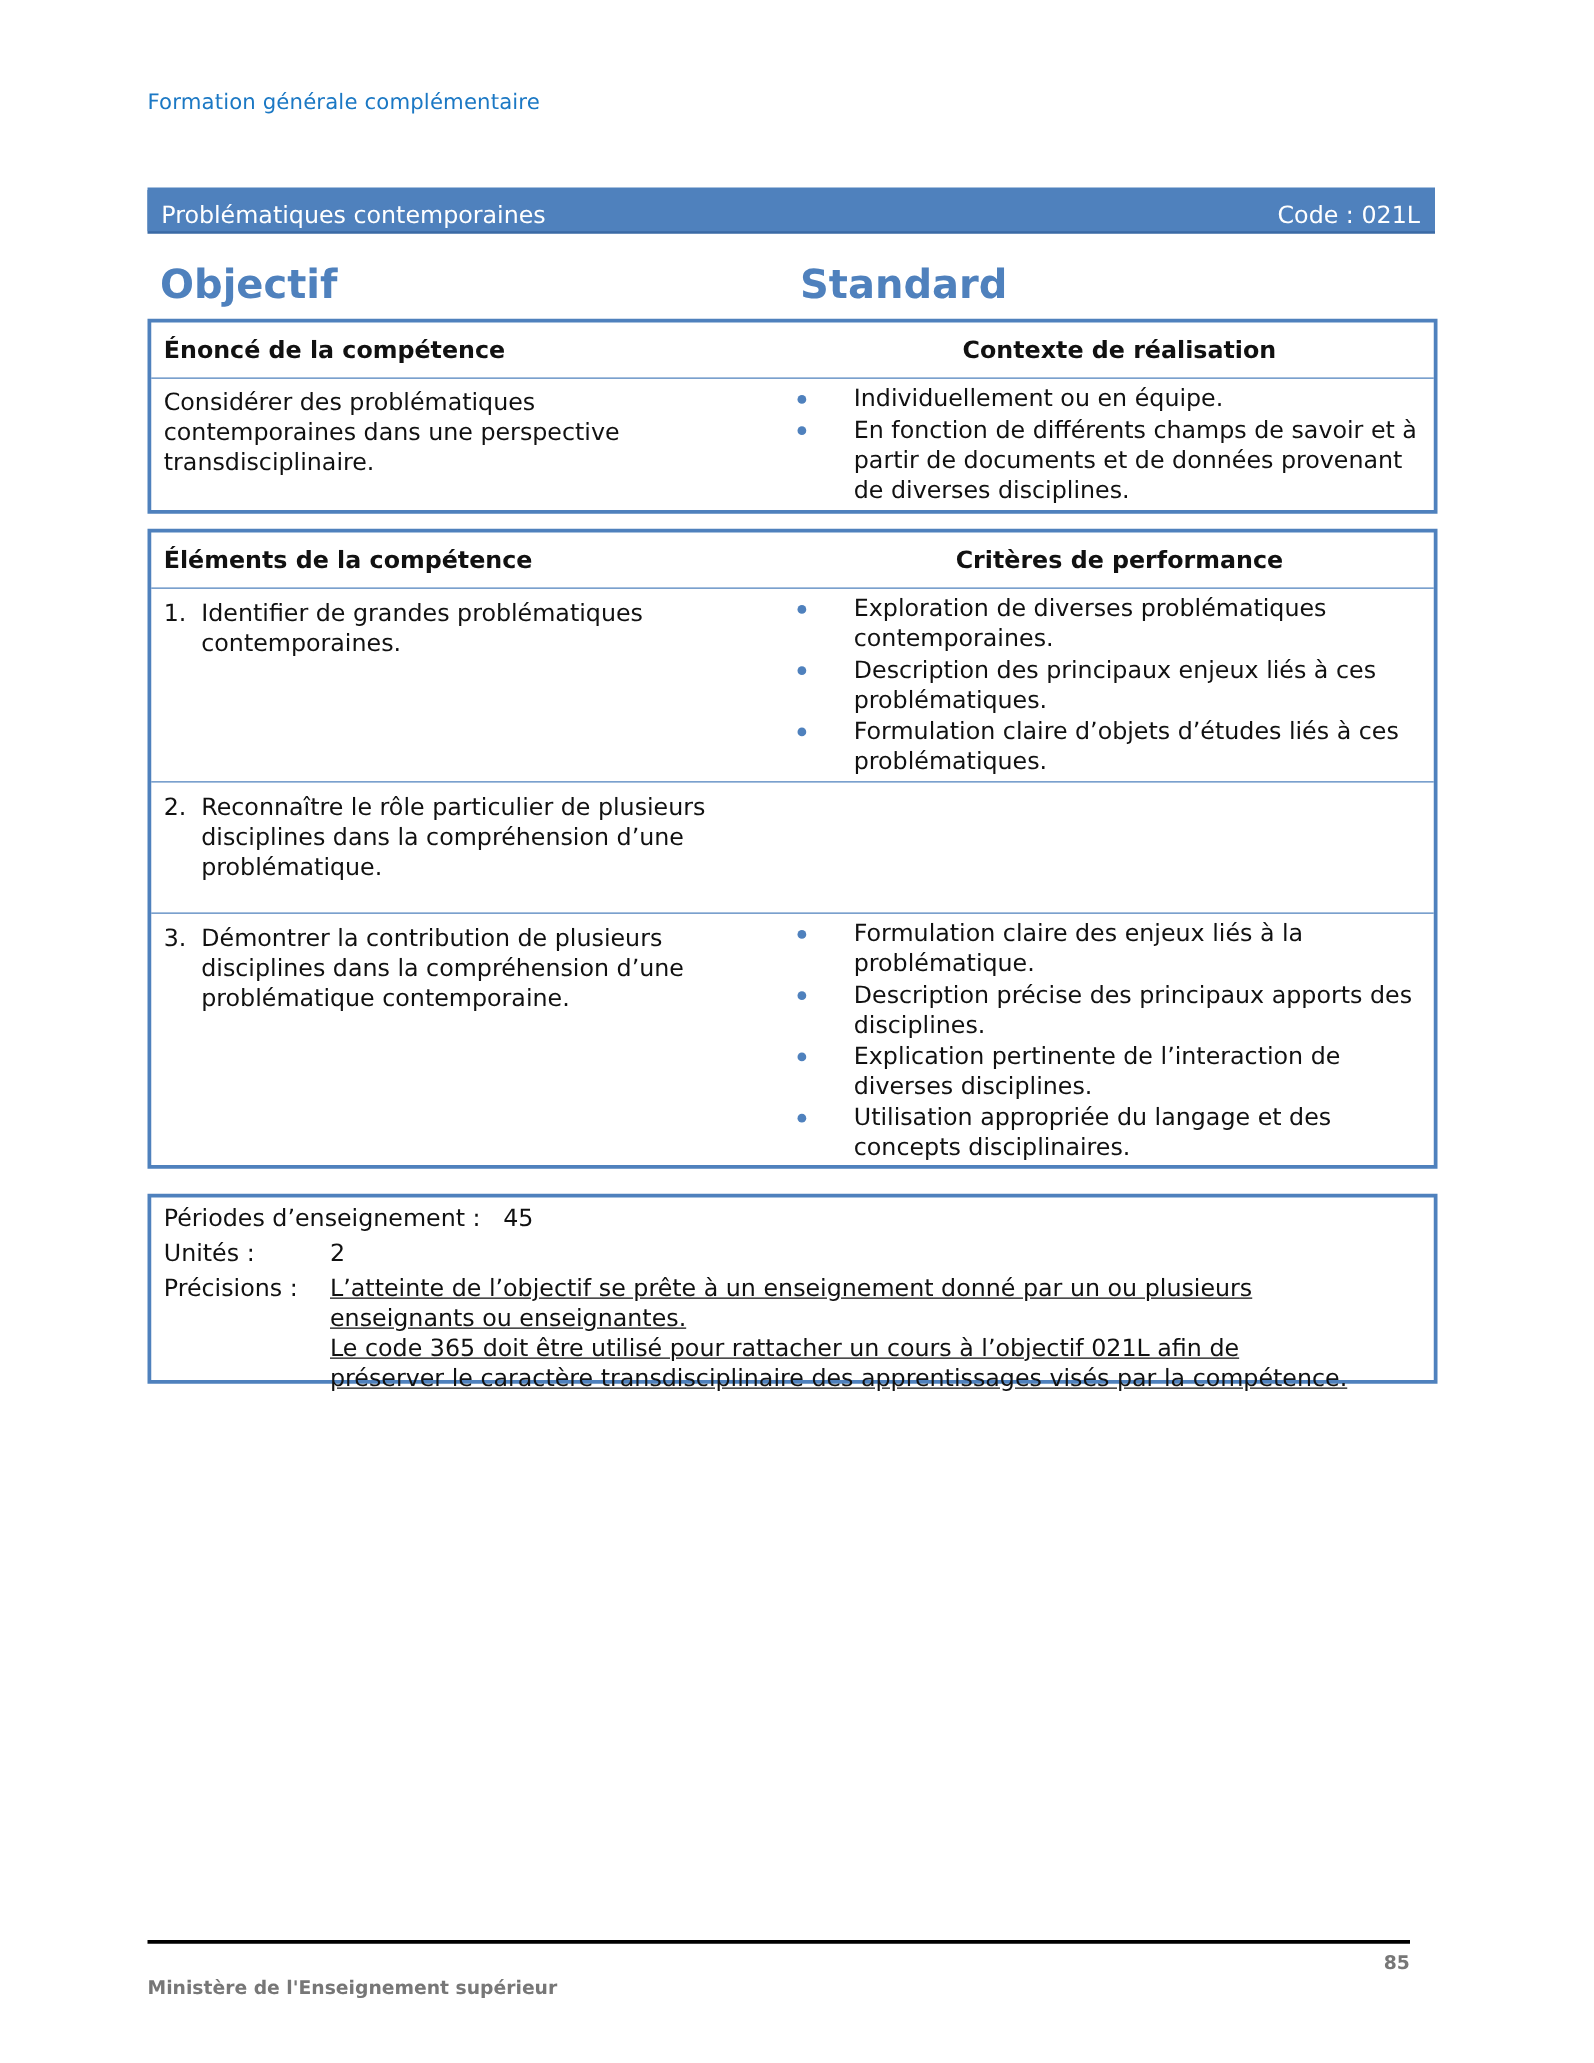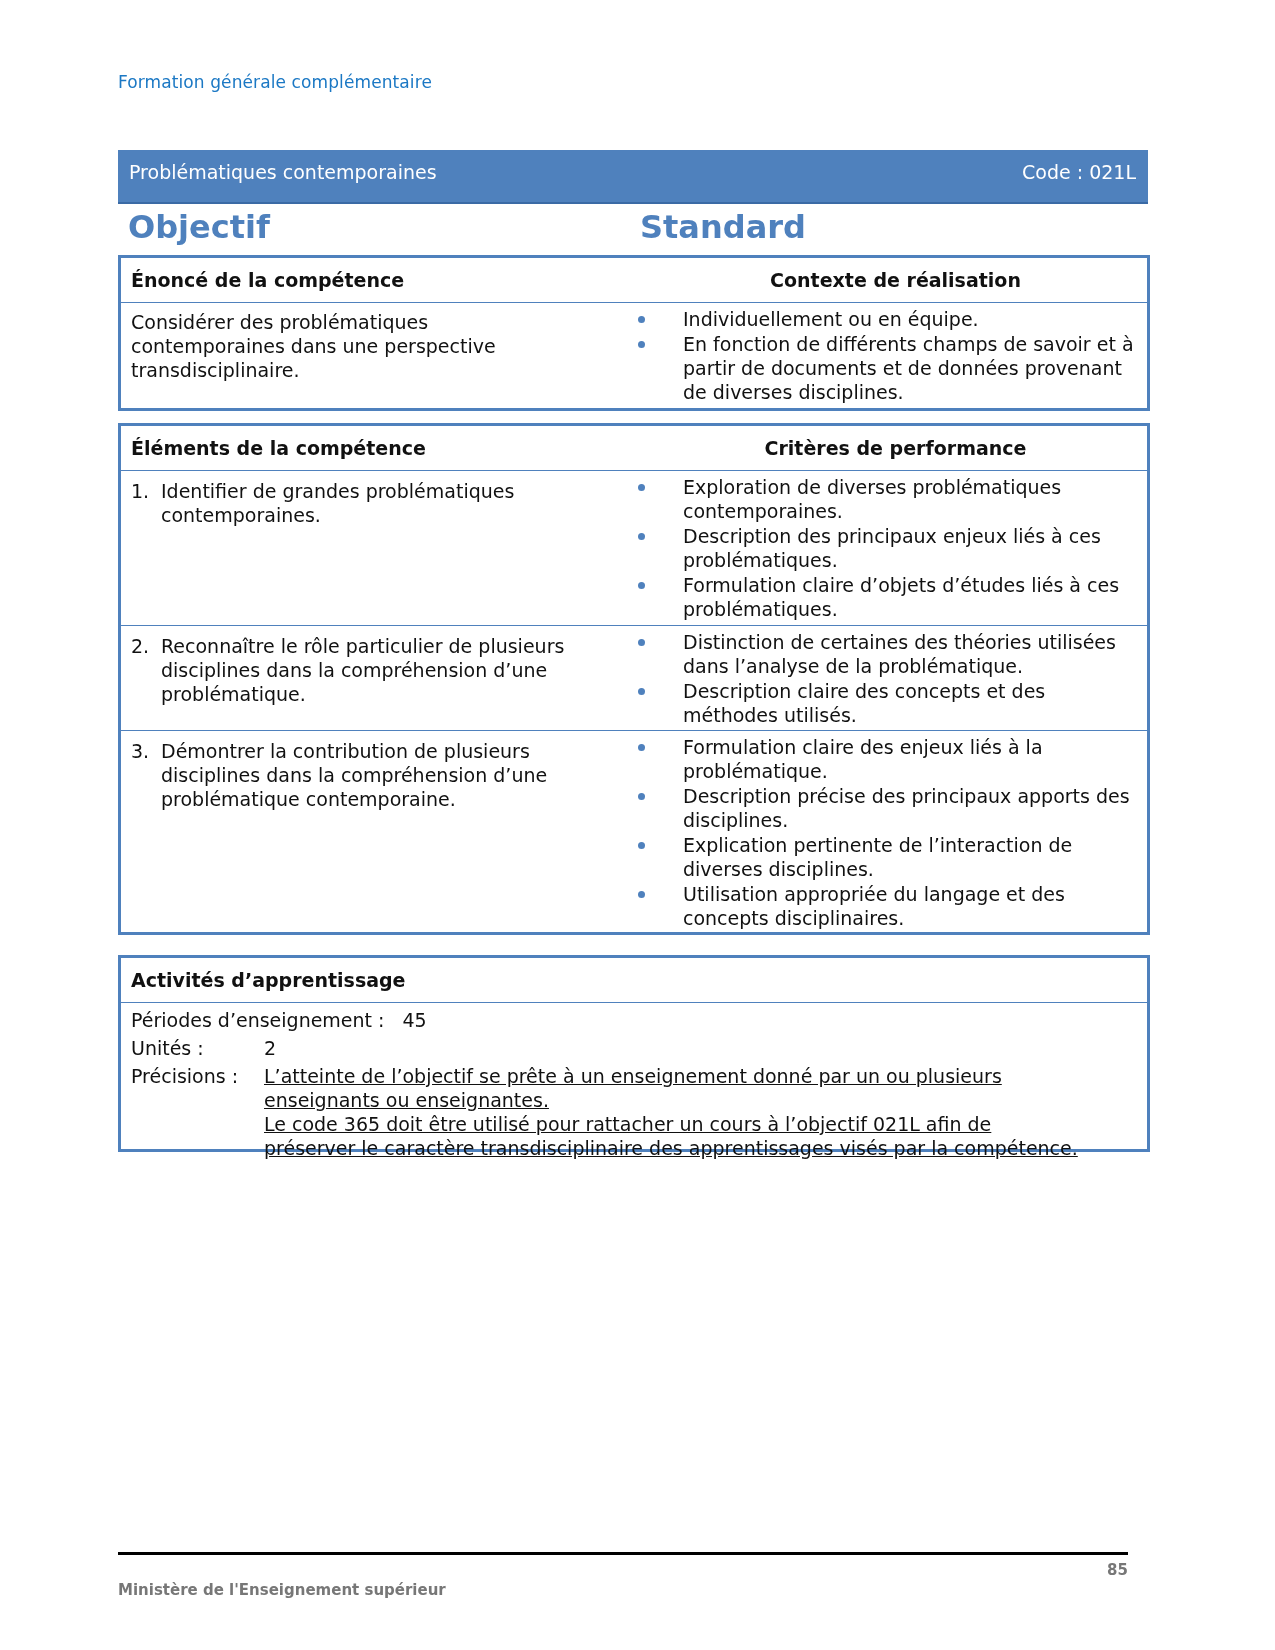--- a/index.html
+++ b/index.html
@@ -5,21 +5,21 @@
   html, body { margin: 0; padding: 0; background: #ffffff; }
   body {
     width: 1275px; height: 1650px; position: relative; overflow: hidden;
     font-family: "DejaVu Sans", sans-serif; color: #111;
   }
   .header-line {
     position: absolute; left: 118px; top: 72px;
     font-size: 17px; color: #1b78c4; letter-spacing: 0.1px;
   }
   .title-bar {
-    position: absolute; left: 118px; top: 150px; width: 1030px; height: 52px;
+    position: absolute; left: 118px; top: 150px; width: 1030px; height: 35px;
     background: #4f81bd; color: #ffffff; font-size: 19px;
     box-shadow: 0 2px 0 #3a6aa5;
   }
   .title-bar .left { position: absolute; left: 11px; top: 11px; }
   .title-bar .right { position: absolute; right: 12px; top: 11px; }
   .col-heading {
     position: absolute; top: 208px; font-size: 32px; font-weight: bold; color: #4f81bd;
   }
   .box {
     position: absolute; left: 118px; width: 1026px;
@@ -119,32 +119,20 @@
     </div>
   </div>
 
   <div class="row sep" style="height:104px;">
     <div class="cell-l body-text" style="padding-top:8px; padding-right:30px;">
       <div class="enum">
           <span class="num">2.</span>
           <span>Reconnaître le rôle particulier de plusieurs disciplines dans la compréhension d’une problématique.</span>
         </div>
     </div>
-    <div class="cell-r" style="padding-top:4px; padding-right:8px;">
-      <ul class="bul">
-        <li>
-            <span class="dot"></span>
-            <span>Distinction de certaines des théories utilisées dans l’analyse de la problématique.</span>
-          </li>
-        <li>
-            <span class="dot"></span>
-            <span>Description claire des concepts et des méthodes utilisés.</span>
-          </li>
-      </ul>
-    </div>
   </div>
 
   <div class="row sep" style="height:201px;">
     <div class="cell-l body-text" style="padding-top:8px; padding-right:30px;">
       <div class="enum">
           <span class="num">3.</span>
           <span>Démontrer la contribution de plusieurs disciplines dans la compréhension d’une problématique contemporaine.</span>
         </div>
     </div>
     <div class="cell-r" style="padding-top:4px; padding-right:10px;">
@@ -164,23 +152,20 @@
         <li>
             <span class="dot"></span>
             <span>Utilisation appropriée du langage et des concepts disciplinaires.</span>
           </li>
       </ul>
     </div>
   </div>
 </div>
 
 <div class="box" style="top:955px;">
-  <div class="row head">
-    <div class="cell-l" style="width:100%;">Activités d’apprentissage</div>
-  </div>
   <div style="padding:5px 10px 10px 10px; height:146px; box-sizing:border-box;">
     <div class="act-row" style="margin-bottom:4px;">
       <span class="act-label">Périodes d’enseignement :</span>
       <span style="margin-left:18px;">45</span>
     </div>
     <div class="act-row" style="margin-bottom:4px;">
       <span class="act-label" style="width:133px;">Unités :</span>
       <span>2</span>
     </div>
     <div class="act-row">

